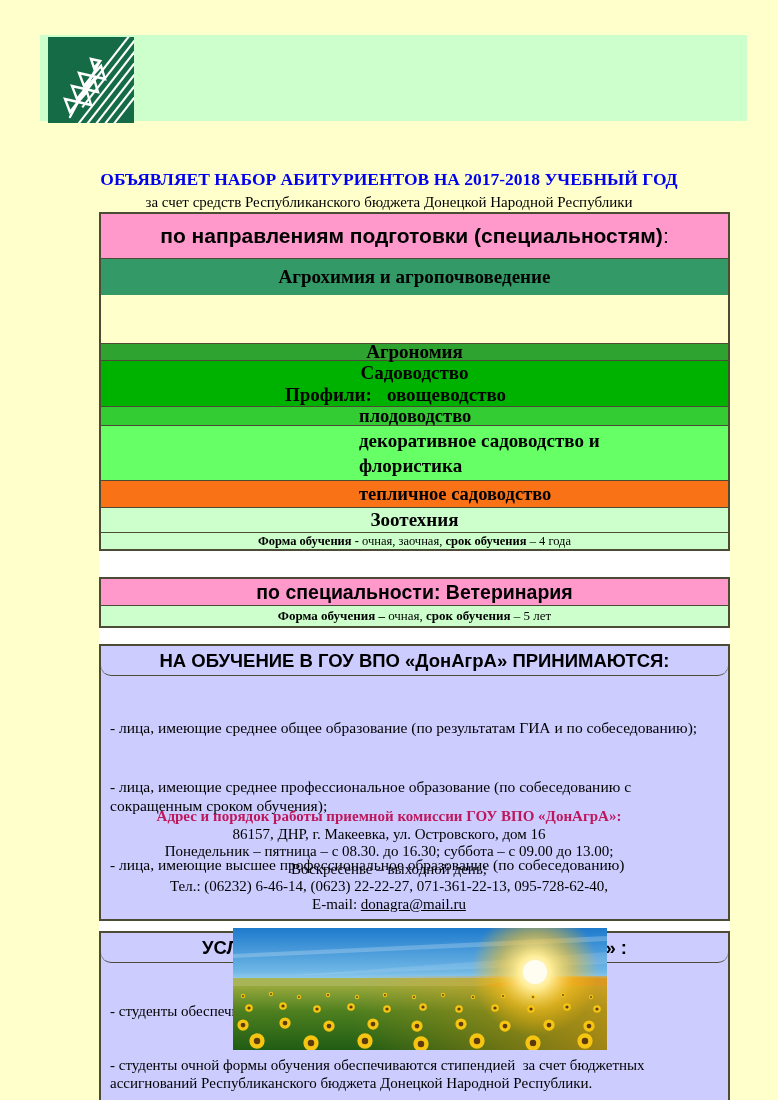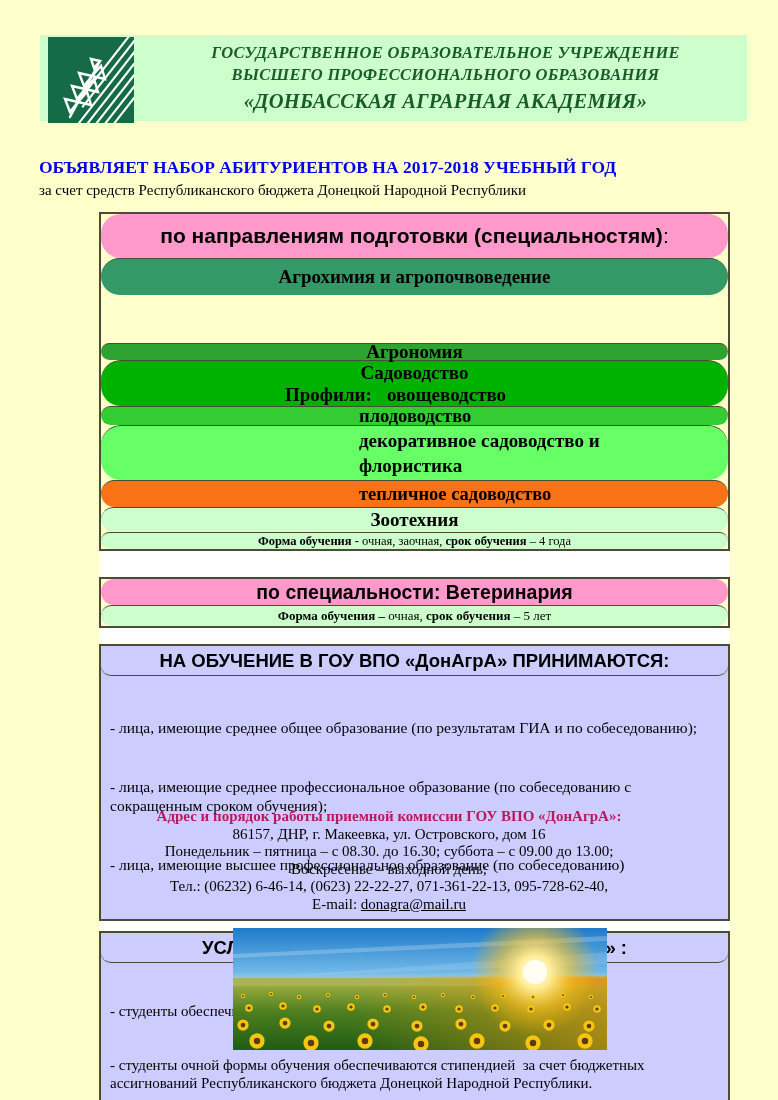--- a/index.html
+++ b/index.html
@@ -8,29 +8,29 @@
         font-family:"Liberation Serif","DejaVu Serif",serif;overflow:hidden;}
 
   
   .band{position:absolute;left:40px;top:35px;width:707px;height:86px;background:#CCFFCC;}
   .logo{position:absolute;left:8px;top:2px;width:86px;height:86px;display:block;}
   .band-text{position:absolute;left:108px;right:4px;top:7px;text-align:center;color:#1A5B2B;}
   .org-line{font-weight:bold;font-style:italic;font-size:16.5px;line-height:22px;letter-spacing:.3px;}
   .org-line.big{font-size:20.5px;line-height:30px;}
 
   
-  .announce{position:absolute;left:39px;top:156px;width:700px;text-align:left;}
+  .announce{position:absolute;left:39px;top:168px;width:700px;text-align:center;}
   .ann-title{color:#0000EE;font-weight:bold;font-size:17.5px;line-height:22px;}
   .ann-sub{color:#000;font-size:15px;line-height:20px;margin-top:2px;}
 
   
   .content{position:absolute;left:99px;top:212px;width:631px;}
   .btable,.stable,.lbox{border:2px solid #4B4B36;box-sizing:border-box;}
   .trow{box-sizing:border-box;display:flex;flex-direction:column;justify-content:center;
-        font-weight:bold;font-size:19px;color:#000;border-radius:20px;}
+        font-weight:bold;font-size:19px;color:#000;}
   .trow + .trow{border-top:1.5px solid #4B4B36;}
   .center{text-align:center;}
   .indent{padding-left:258px;}
   .head-pink{background:#FF99CC;height:44px;text-align:center;
              font-family:"Liberation Sans","DejaVu Sans",sans-serif;font-size:21px;}
   .hdr-colon{font-weight:normal;}
   .r1{background:#339966;height:37px;}
   .r2{background:#2FA32F;height:17px;margin-top:48px;}
   .r3{background:#00B200;height:46px;line-height:22px;}
   .r4{background:#33CC33;height:19px;font-size:18.5px;}
@@ -84,25 +84,20 @@
         <path d="M22,80 L52,24"></path>
         <path d="M30,65 l-13,-3 l5,13 z"></path>
         <path d="M30,65 l13,3 l-4,-13 z"></path>
         <path d="M37,52 l-13,-3 l5,13 z"></path>
         <path d="M37,52 l13,3 l-4,-13 z"></path>
         <path d="M44,39 l-13,-3 l5,13 z"></path>
         <path d="M44,39 l13,3 l-4,-13 z"></path>
         <path d="M52,24 l-9,-2 l3,9 z"></path>
       </g>
     </svg>
-    <div class="band-text">
-      <div class="org-line">ГОСУДАРСТВЕННОЕ ОБРАЗОВАТЕЛЬНОЕ УЧРЕЖДЕНИЕ</div>
-      <div class="org-line">ВЫСШЕГО ПРОФЕССИОНАЛЬНОГО ОБРАЗОВАНИЯ</div>
-      <div class="org-line big">«ДОНБАССКАЯ АГРАРНАЯ АКАДЕМИЯ»</div>
-    </div>
   </div>
 
   <div class="announce">
     <div class="ann-title">ОБЪЯВЛЯЕТ НАБОР АБИТУРИЕНТОВ НА 2017-2018 УЧЕБНЫЙ ГОД</div>
     <div class="ann-sub">за счет средств Республиканского бюджета Донецкой Народной Республики</div>
   </div>
 
   <div class="content">
 
     <div class="btable">

